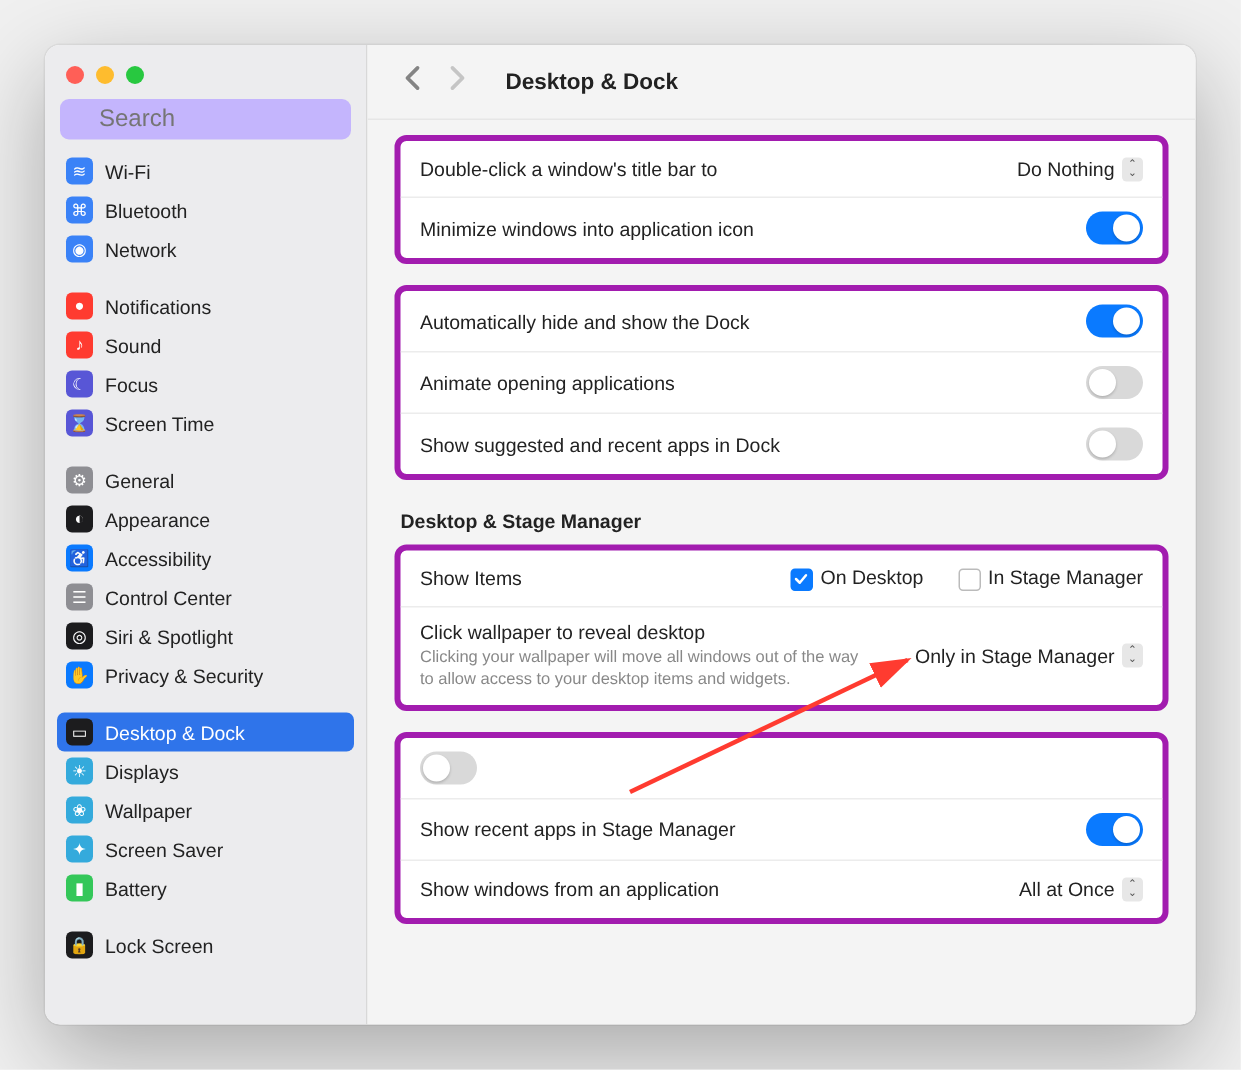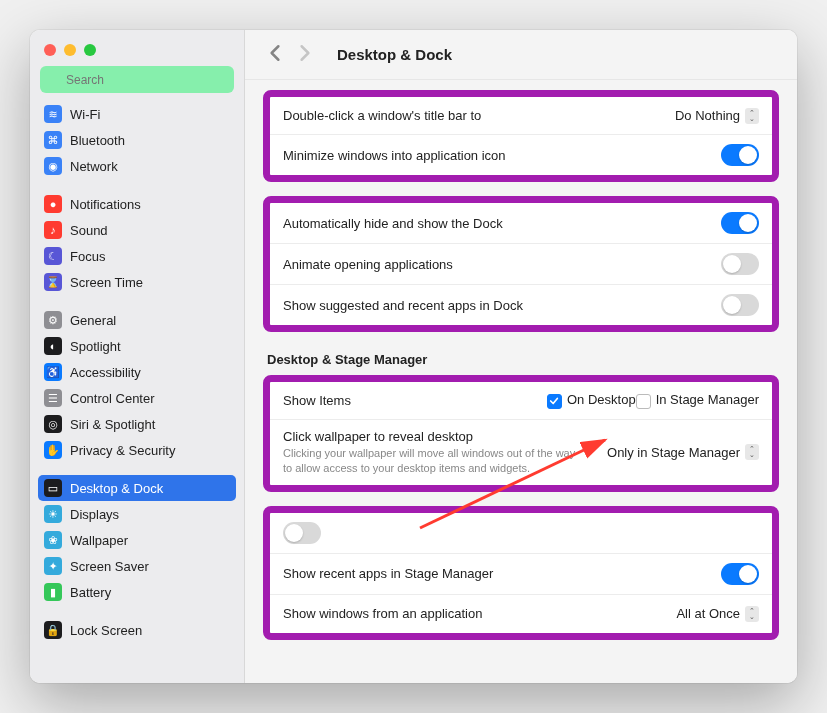--- a/index.html
+++ b/index.html
@@ -40,23 +40,23 @@
 }
 .tl-close { background: #ff5f57; }
 .tl-min { background: #febc2e; }
 .tl-max { background: #28c840; }
 .search-wrap { padding: 0 10px 8px 10px; }
 .search {
   width: 100%;
   height: 27px;
   border-radius: 6px;
   border: none;
-  background: #86efac;
+  background: #c4b5fd;
   padding: 0 8px 0 26px;
-  font-size: 12px;
+  font-size: 16px;
   color: #555;
   position: relative;
 }
 .search-box { position: relative; }
 .search-mag {
   position: absolute;
   left: 7px; top: 5px;
   color: #888;
   pointer-events: none;
 }
@@ -118,21 +118,21 @@
   margin-left: 14px;
   color: #222;
 }
 .main {
   flex: 1;
   overflow-y: auto;
   padding: 10px 18px 0 18px;
 }
 .group {
   background: #fff;
-  border: 7px solid #a21caf;
+  border: 4px solid #a21caf;
   border-radius: 8px;
   margin-bottom: 14px;
   overflow: hidden;
 }
 .row {
   display: flex;
   align-items: center;
   justify-content: space-between;
   padding: 9px 13px;
   font-size: 13px;
@@ -203,21 +203,21 @@
   align-items: center;
   justify-content: center;
   vertical-align: middle;
   margin-right: 5px;
 }
 .checkbox.checked {
   background: #0a7aff;
   border-color: #0a7aff;
   color: #fff;
 }
-.check-items { display: flex; gap: 0; align-items: flex-start; font-size: 13px; }
+.check-items { display: flex; gap: 23px; align-items: flex-start; font-size: 13px; }
 .arrow-overlay {
   position: absolute;
   pointer-events: none;
 }
 .nav::-webkit-scrollbar, .main::-webkit-scrollbar { width: 0; }
 </style>
 </head>
 <body>
 
 <div class="window">
@@ -269,21 +269,21 @@
           <span class="nav-icon" style="background: rgb(88, 86, 214);">⌛</span>
           <span>Screen Time</span>
         </div>
         <div class="nav-sep"></div>
         <div class="nav-item">
           <span class="nav-icon" style="background: rgb(142, 142, 147);">⚙</span>
           <span>General</span>
         </div>
         <div class="nav-item">
           <span class="nav-icon" style="background: rgb(28, 28, 30);">◐</span>
-          <span>Spotlight</span>
+          <span>Appearance</span>
         </div>
         <div class="nav-item">
           <span class="nav-icon" style="background: rgb(10, 122, 255);">♿</span>
           <span>Accessibility</span>
         </div>
         <div class="nav-item">
           <span class="nav-icon" style="background: rgb(142, 142, 147);">☰</span>
           <span>Control Center</span>
         </div>
         <div class="nav-item">

